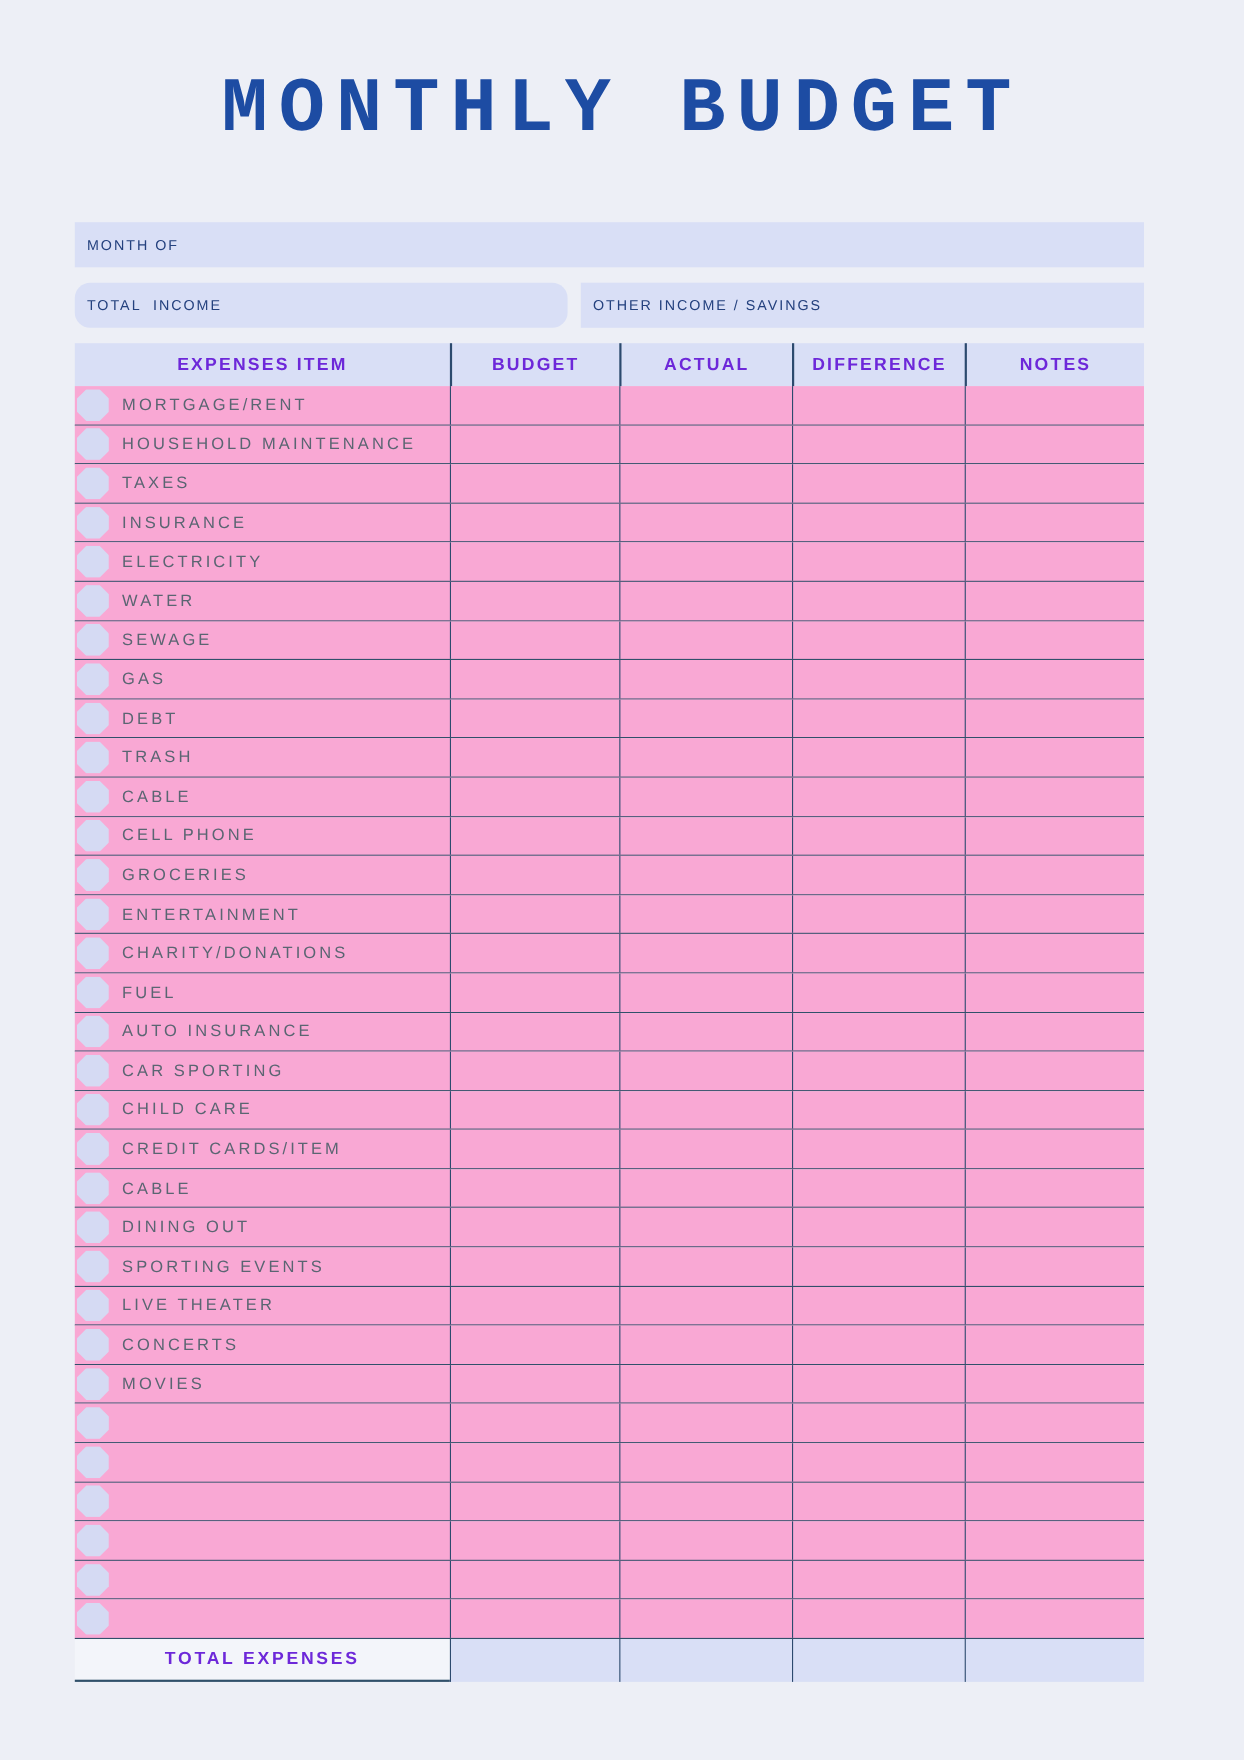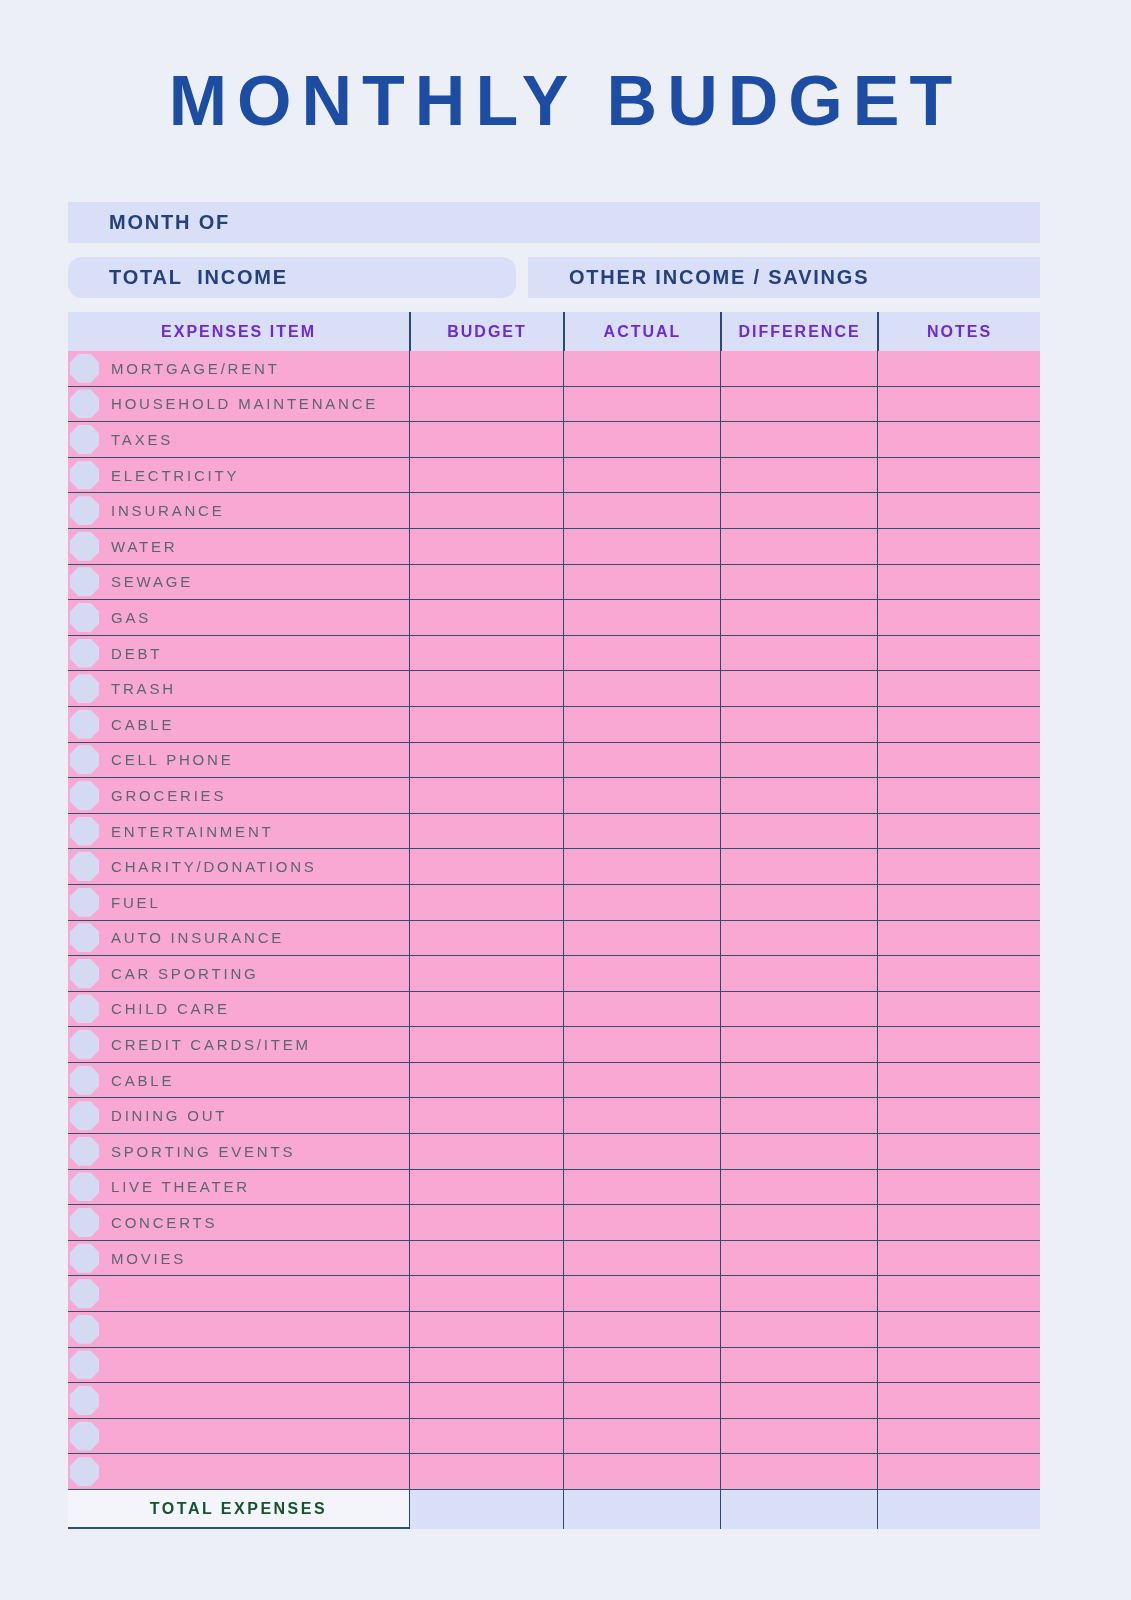--- a/index.html
+++ b/index.html
@@ -7,46 +7,45 @@
   body {
     height:1600px;
     background:#edeff6;
     font-family:"Liberation Sans", sans-serif;
     overflow:hidden;
     position:relative;
   }
   .page-title {
     margin-top:56px;
     text-align:center;
-    font-family:Liberation Sans, sans-serif;
+    font-family:Liberation Mono, monospace;
     font-weight:700;
     font-size:70px;
     line-height:90px;
     letter-spacing:10px;
     color:#1d4ca3;
     white-space:nowrap;
   }
   .content {
     margin:56px 0 0 68px;
     width:972px;
   }
   .bar {
     background:#d9dff6;
     height:41px;
     display:flex;
     align-items:center;
     padding-left:11px;
   }
   .bar-label {
-    font-size:20px;
-    font-weight:700;
+    font-size:13px;
+    font-weight:400;
     letter-spacing:1.8px;
     color:#24417e;
     white-space:pre;
-    margin-left:30px;
   }
   .income-row { display:flex; margin-top:14px; gap:12px; }
   .income-left { width:448px;border-radius:14px; }
   .income-right { flex:1; }
 
   .budget-table { margin-top:14px; }
   .thead {
     display:grid;
     grid-template-columns:341px 154px 157px 157px 163px;
     background:#d9dff6;
@@ -90,21 +89,21 @@
   .total-row {
     display:grid;
     grid-template-columns:341px 154px 157px 157px 163px;
     height:39px;
   }
   .total-label-cell {
     display:flex; align-items:center; justify-content:center;
     background:#f3f5fa;
     border-bottom:2px solid #31506a;
     font-weight:700; font-size:16px; letter-spacing:2.5px;
-    color:#14532d;
+    color:#6d28d9;
     white-space:nowrap;
   }
   .total-cell {
     background:#d9dff6;
     border-left:1.8px solid #2c4a6e;
   }
 </style>
 </head>
 <body>
 
@@ -163,31 +162,31 @@
             <span class="item-label">TAXES</span>
           </div>
           <div class="cell"></div>
           <div class="cell"></div>
           <div class="cell"></div>
           <div class="cell"></div>
         </div>
         <div class="row">
           <div class="cell first">
             <span class="bullet"></span>
+            <span class="item-label">INSURANCE</span>
+          </div>
+          <div class="cell"></div>
+          <div class="cell"></div>
+          <div class="cell"></div>
+          <div class="cell"></div>
+        </div>
+        <div class="row">
+          <div class="cell first">
+            <span class="bullet"></span>
             <span class="item-label">ELECTRICITY</span>
-          </div>
-          <div class="cell"></div>
-          <div class="cell"></div>
-          <div class="cell"></div>
-          <div class="cell"></div>
-        </div>
-        <div class="row">
-          <div class="cell first">
-            <span class="bullet"></span>
-            <span class="item-label">INSURANCE</span>
           </div>
           <div class="cell"></div>
           <div class="cell"></div>
           <div class="cell"></div>
           <div class="cell"></div>
         </div>
         <div class="row">
           <div class="cell first">
             <span class="bullet"></span>
             <span class="item-label">WATER</span>

